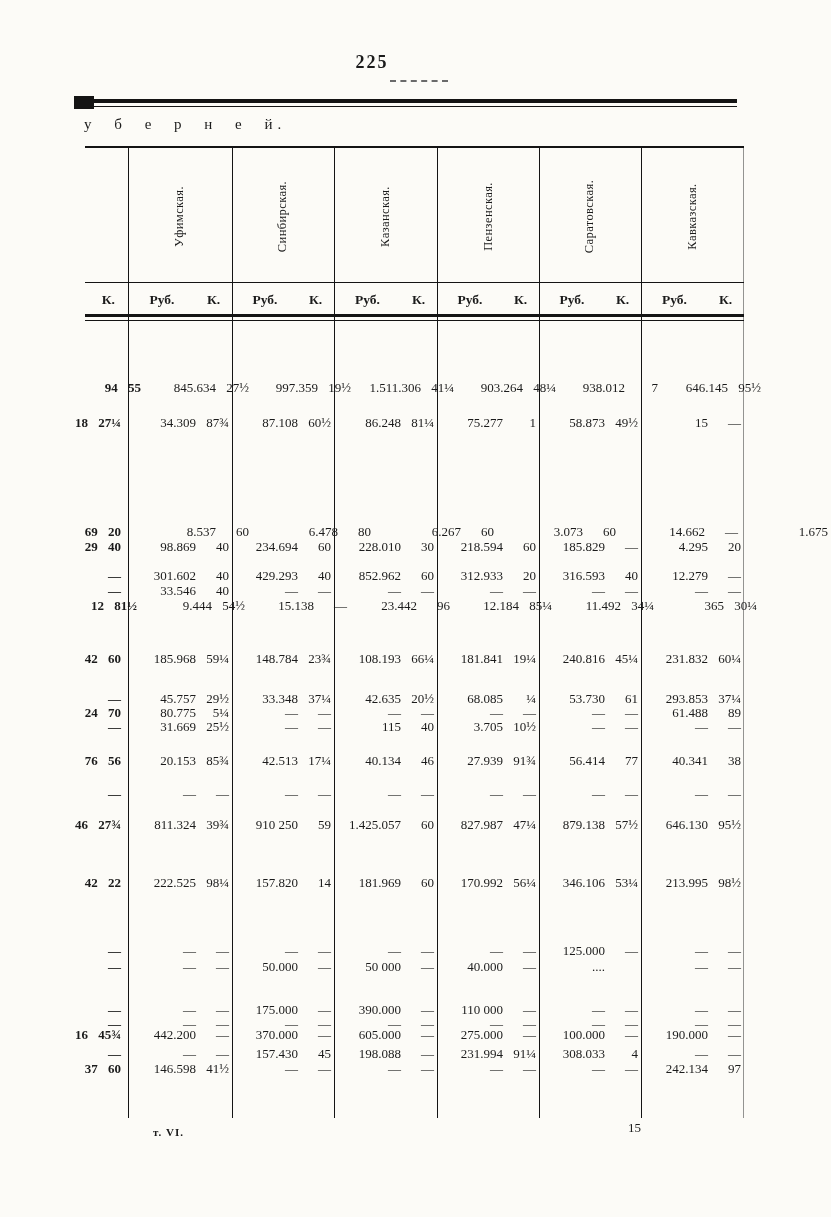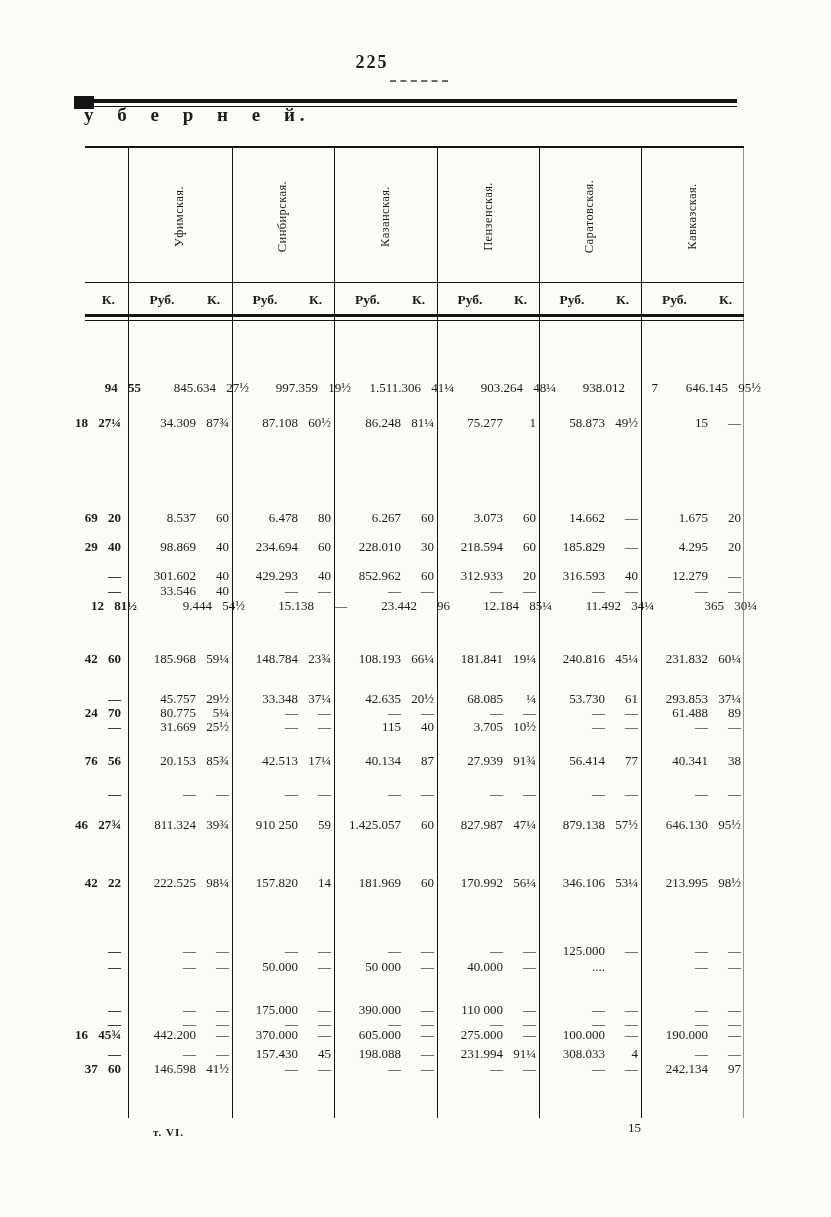--- a/index.html
+++ b/index.html
@@ -2,21 +2,21 @@
 <html><head>
 <meta charset="utf-8">
 <style>
   *{box-sizing:border-box;margin:0;padding:0}
   html,body{width:831px;height:1217px}
   body{background:#e8e6e0;font-family:"Liberation Serif","DejaVu Serif",serif;color:#1b1b1b}
   .page{position:relative;width:831px;height:1217px;background:#fcfbf7;overflow:hidden}
   .rule{position:absolute;background:#141414}
   .page-number{position:absolute;top:52px;left:0;width:744px;text-align:center;font-size:18px;font-weight:bold;letter-spacing:2px}
   .page-number-rule{position:absolute;top:80px;left:390px;width:58px;height:0;border-bottom:2px dashed #6a6a6a}
-  .group-header{position:absolute;left:84px;top:104px;font-size:19px;font-weight:bold;letter-spacing:5px;word-spacing:9px;white-space:nowrap}
+  .group-header{position:absolute;left:84px;top:116px;font-size:15px;font-weight:normal;letter-spacing:5px;word-spacing:9px;white-space:nowrap}
   .colhead{position:absolute;top:152px;height:128px;display:flex;align-items:center;justify-content:center}
   .colhead span{transform:rotate(-90deg);white-space:nowrap;font-size:12.5px;letter-spacing:.4px;font-weight:500}
   .grid-row{position:absolute;left:0;width:744px;height:15px;display:grid;grid-template-columns:128px 104px 102px 103px 102px 102px 103px;font-size:13px;line-height:15px}
   .cell{display:flex;overflow:hidden}
   .rub{flex:1;text-align:right;white-space:nowrap}
   .kop{width:36px;text-align:right;padding-right:3px;white-space:nowrap}
   .left-cell{text-align:right;padding-right:7px;font-weight:bold;word-spacing:7px;white-space:nowrap;overflow:hidden}
   .subhead-row{top:292px;font-weight:bold;font-size:13.5px}
   .subhead-row .rub{text-align:center}
   .subhead-row .kop{text-align:center;padding-right:1px}
@@ -148,21 +148,21 @@
         </div>
         <div class="cell">
           <span class="rub">58.873</span>
           <span class="kop">49½</span>
         </div>
         <div class="cell">
           <span class="rub">15</span>
           <span class="kop">—</span>
         </div>
       </div>
-      <div class="grid-row" style="top: 510px;">
+      <div class="grid-row" style="top: 524px; gap: 20px;">
         <div class="left-cell">69 20</div>
         <div class="cell">
           <span class="rub">8.537</span>
           <span class="kop">60</span>
         </div>
         <div class="cell">
           <span class="rub">6.478</span>
           <span class="kop">80</span>
         </div>
         <div class="cell">
@@ -403,21 +403,21 @@
         <div class="cell">
           <span class="rub">20.153</span>
           <span class="kop">85¾</span>
         </div>
         <div class="cell">
           <span class="rub">42.513</span>
           <span class="kop">17¼</span>
         </div>
         <div class="cell">
           <span class="rub">40.134</span>
-          <span class="kop">87</span>
+          <span class="kop">46</span>
         </div>
         <div class="cell">
           <span class="rub">27.939</span>
           <span class="kop">91¾</span>
         </div>
         <div class="cell">
           <span class="rub">56.414</span>
           <span class="kop">77</span>
         </div>
         <div class="cell">

